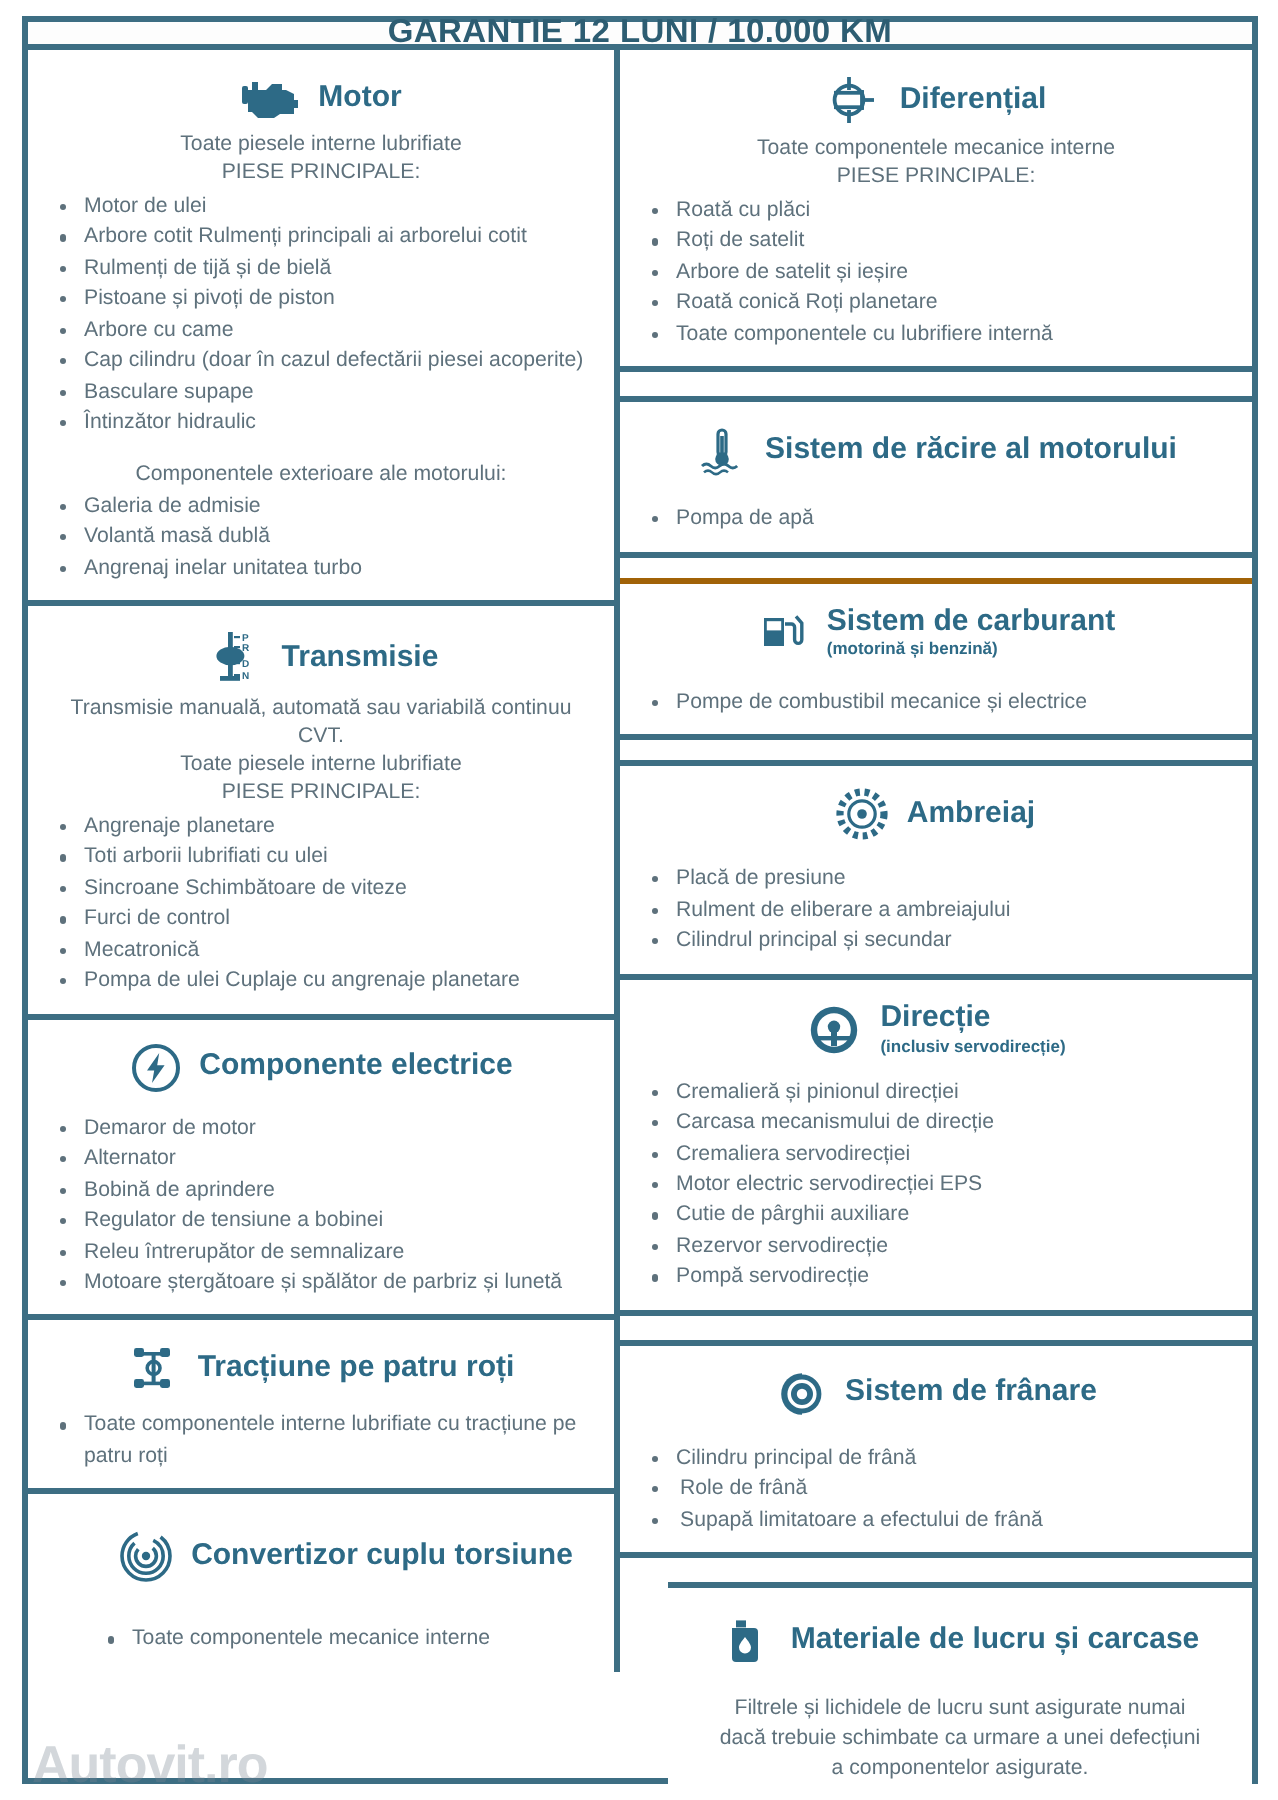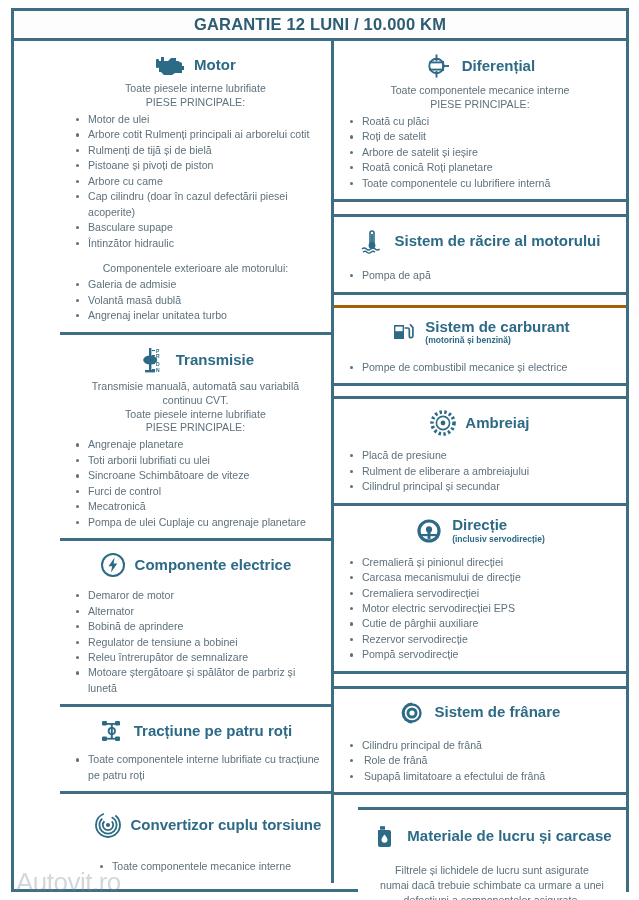--- a/index.html
+++ b/index.html
@@ -16,37 +16,36 @@
   }
   .frame {
     position: absolute;
     left: 11px; top: 8px;
     width: 618px; height: 884px;
     border: 3px solid #3d6e83;
     background: #fff;
   }
   
   .titlebar {
-    height: 30px;
+    height: 14px;
     border-bottom: 3px solid #3d6e83;
     display: flex; align-items: center; justify-content: center;
     background: #fdfdfd;
   }
   .titlebar .txt {
     font-size: 16.5px;
     font-weight: bold;
     color: #2d5d72;
     letter-spacing: 0.2px;
   }
   
   .columns {
     display: flex;
     height: calc(100% - 30px);
     align-items: flex-start;
-    padding-left: 46px;
   }
   .col {
     display: flex;
     flex-direction: column;
   }
   .col-left  { width: 296px; border-right: 3px solid #3d6e83; }
   .col-right { width: 316px; }
 
   .card {
     background: #fff;
@@ -120,21 +119,21 @@
     font-size: 10.6px;
     color: #5e717c;
     line-height: 1.34;
     margin-top: 10px;
   }
   
   .watermark {
     position: absolute;
     left: 16px; bottom: 2px;
     font-size: 26px;
-    font-weight: normal;
+    font-weight: bold;
     color: rgba(120,135,145,0.33);
     letter-spacing: -0.5px;
     pointer-events: none;
     user-select: none;
   }
   svg { display: block; }
 </style>
 </head>
 <body>
 

